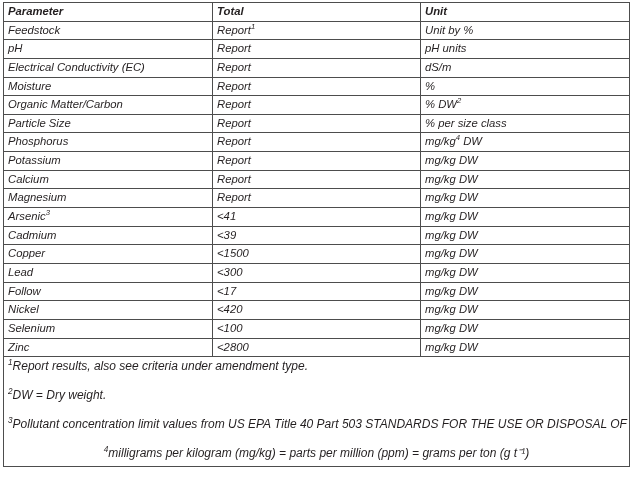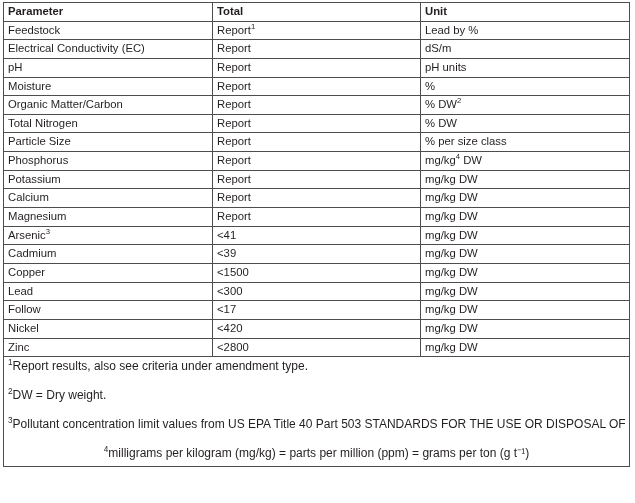--- a/index.html
+++ b/index.html
@@ -20,20 +20,21 @@
     height: 503px;
     box-sizing: border-box;
     padding: 2px 6px 0 3px;
   }
   table.spec {
     border-collapse: collapse;
     width: 626px;
     table-layout: fixed;
     font-size: 11.3px;
     line-height: 1.12;
+    font-style: italic;
   }
   table.spec col.c1 { width: 209px; }
   table.spec col.c2 { width: 208px; }
   table.spec col.c3 { width: 209px; }
 
   table.spec th,
   table.spec td {
     border: 1px solid #4d4d4d;
     padding: 2px 4px 3px 4px;
     text-align: left;
@@ -85,46 +86,41 @@
       <tr>
         <th>Parameter</th>
         <th>Total</th>
         <th>Unit</th>
       </tr>
     </thead>
     <tbody id="tbody">
         <tr>
           <td>Feedstock</td>
           <td>Report<sup>1</sup></td>
-          <td>Lead by %</td>
+          <td>Unit by %</td>
+        </tr>
+        <tr>
+          <td>pH</td>
+          <td>Report</td>
+          <td>pH units</td>
         </tr>
         <tr>
           <td>Electrical Conductivity (EC)</td>
           <td>Report</td>
           <td>dS/m</td>
-        </tr>
-        <tr>
-          <td>pH</td>
-          <td>Report</td>
-          <td>pH units</td>
         </tr>
         <tr>
           <td>Moisture</td>
           <td>Report</td>
           <td>%</td>
         </tr>
         <tr>
           <td>Organic Matter/Carbon</td>
           <td>Report</td>
           <td>% DW<sup>2</sup></td>
-        </tr>
-        <tr>
-          <td>Total Nitrogen</td>
-          <td>Report</td>
-          <td>% DW</td>
         </tr>
         <tr>
           <td>Particle Size</td>
           <td>Report</td>
           <td>% per size class</td>
         </tr>
         <tr>
           <td>Phosphorus</td>
           <td>Report</td>
           <td>mg/kg<sup>4</sup> DW</td>
@@ -168,20 +164,25 @@
           <td>Follow</td>
           <td>&lt;17</td>
           <td>mg/kg DW</td>
         </tr>
         <tr>
           <td>Nickel</td>
           <td>&lt;420</td>
           <td>mg/kg DW</td>
         </tr>
         <tr>
+          <td>Selenium</td>
+          <td>&lt;100</td>
+          <td>mg/kg DW</td>
+        </tr>
+        <tr>
           <td>Zinc</td>
           <td>&lt;2800</td>
           <td>mg/kg DW</td>
         </tr>
       </tbody>
     <tfoot>
       <tr>
         <td class="notes-cell" colspan="3" id="notes">
             <p class="note"><sup>1</sup>Report results, also see criteria under amendment type.</p>
             <p class="note"><sup>2</sup>DW = Dry weight.</p>

